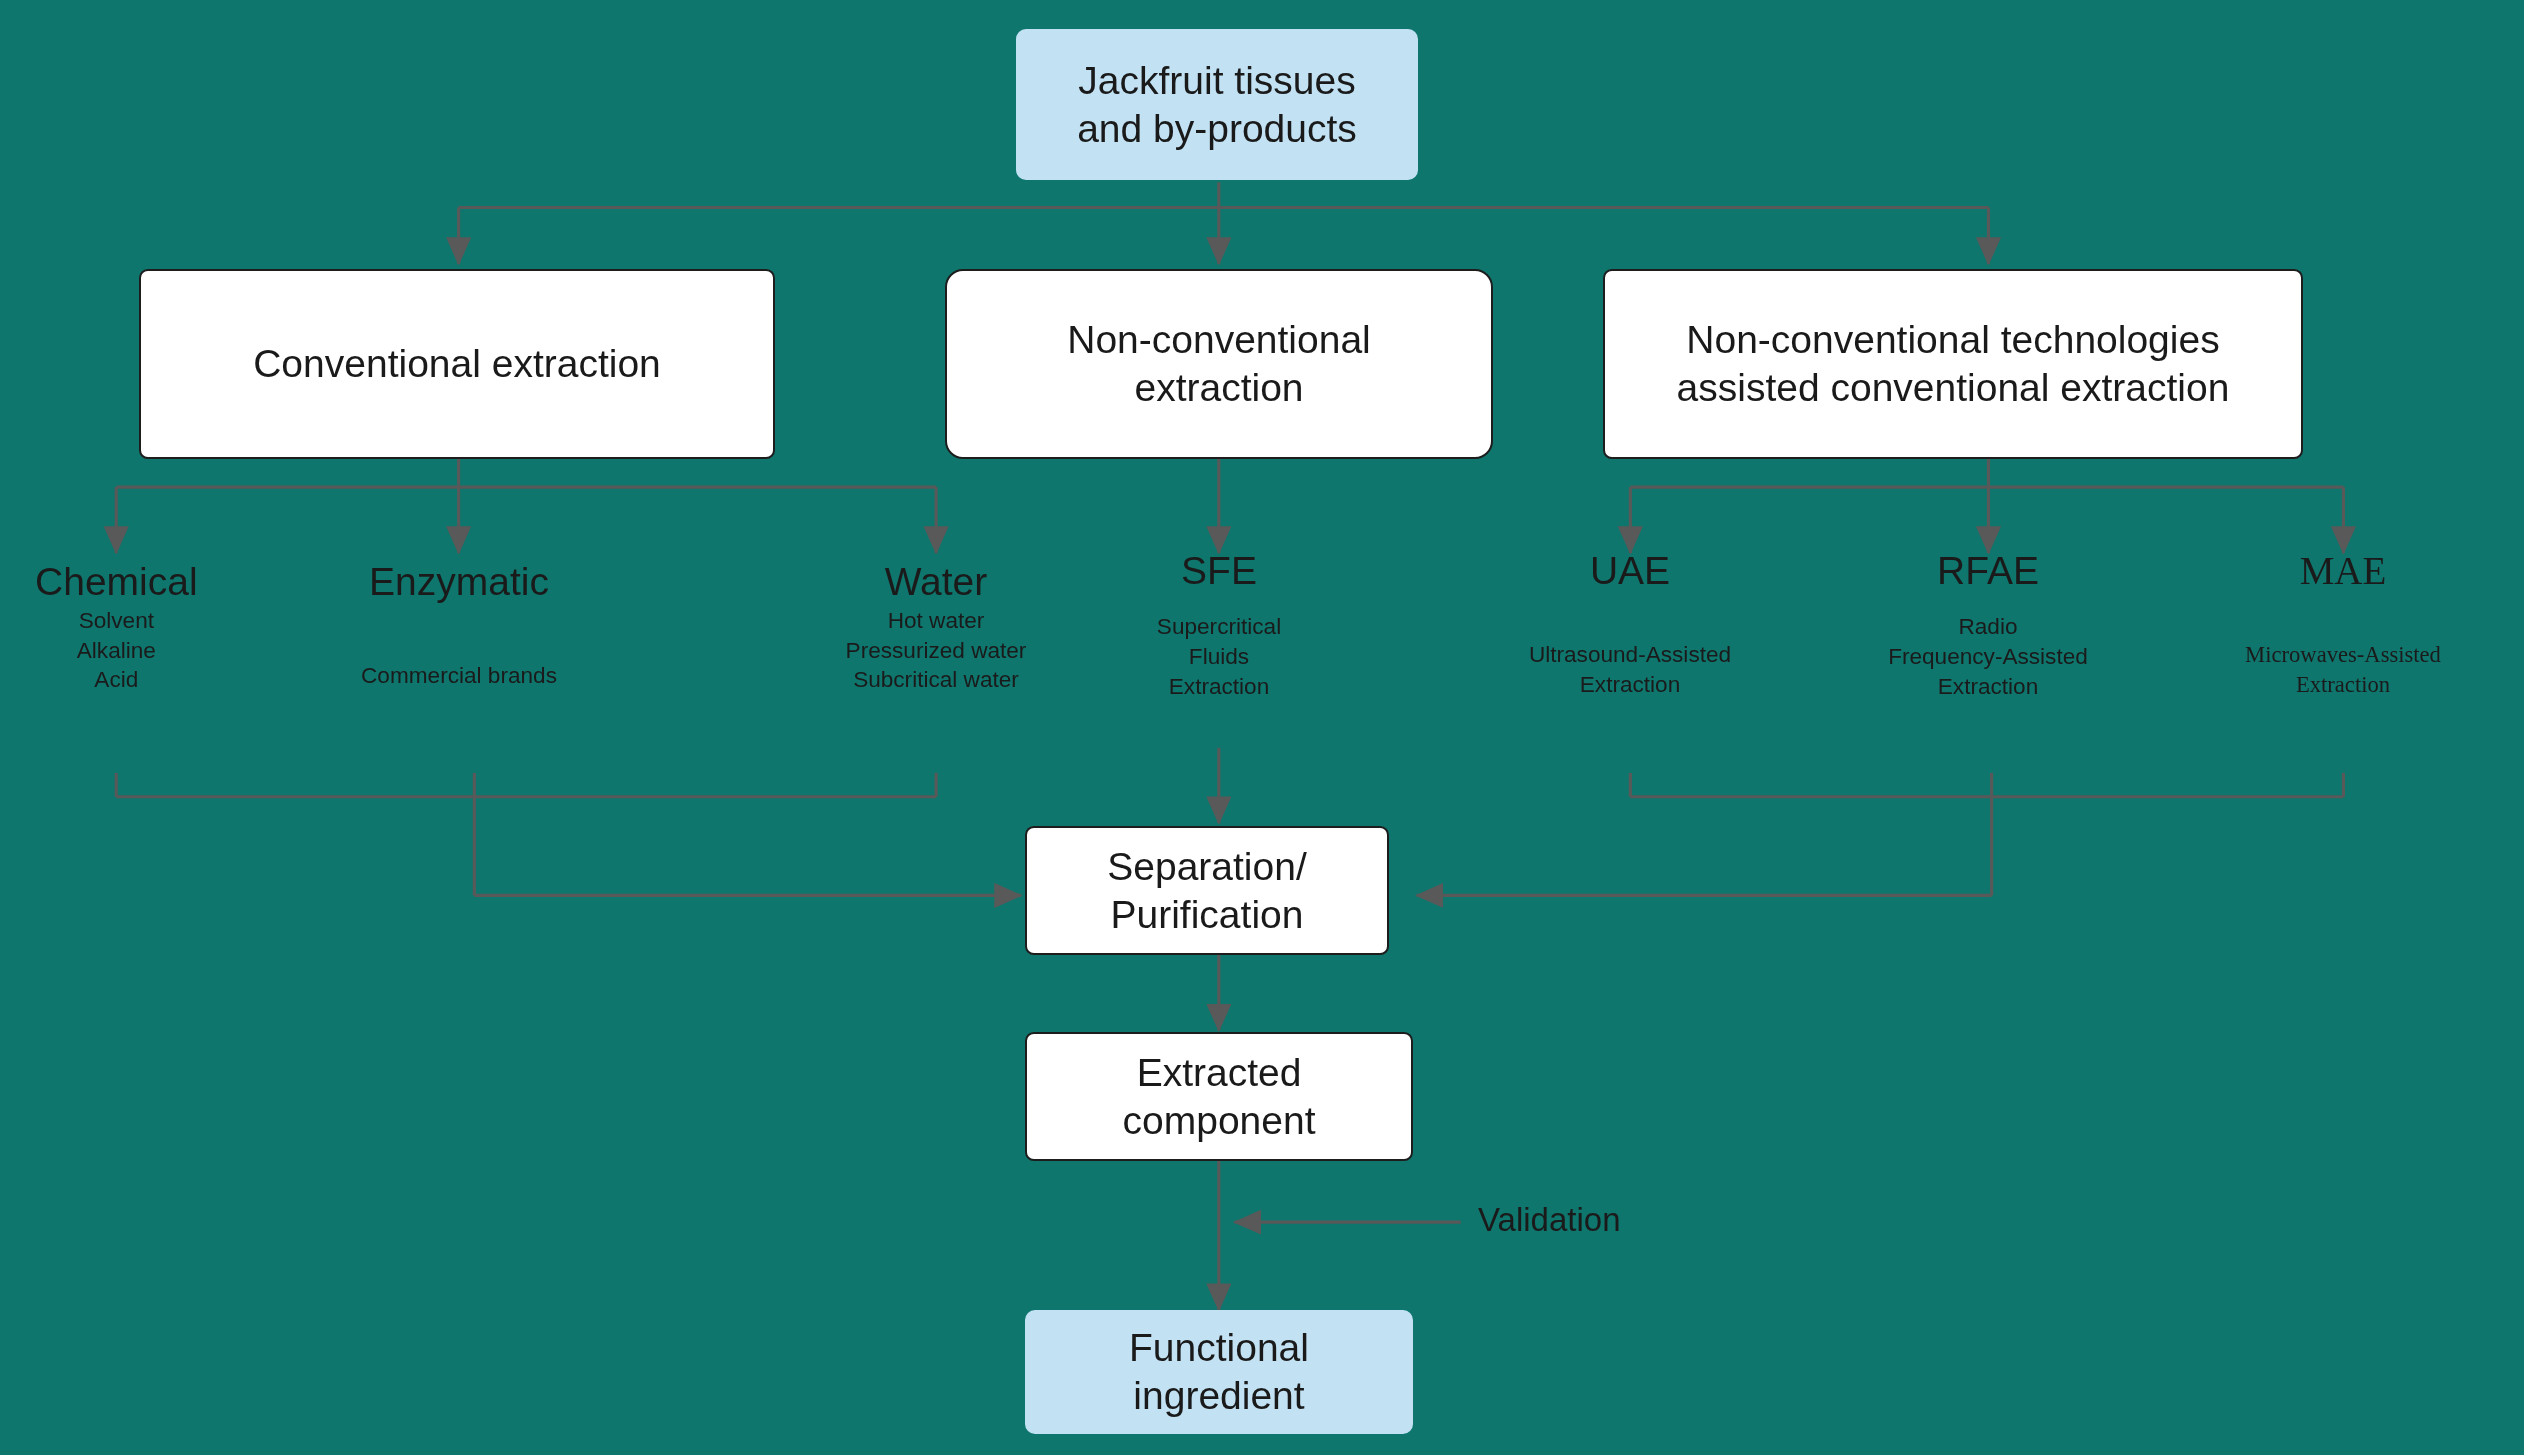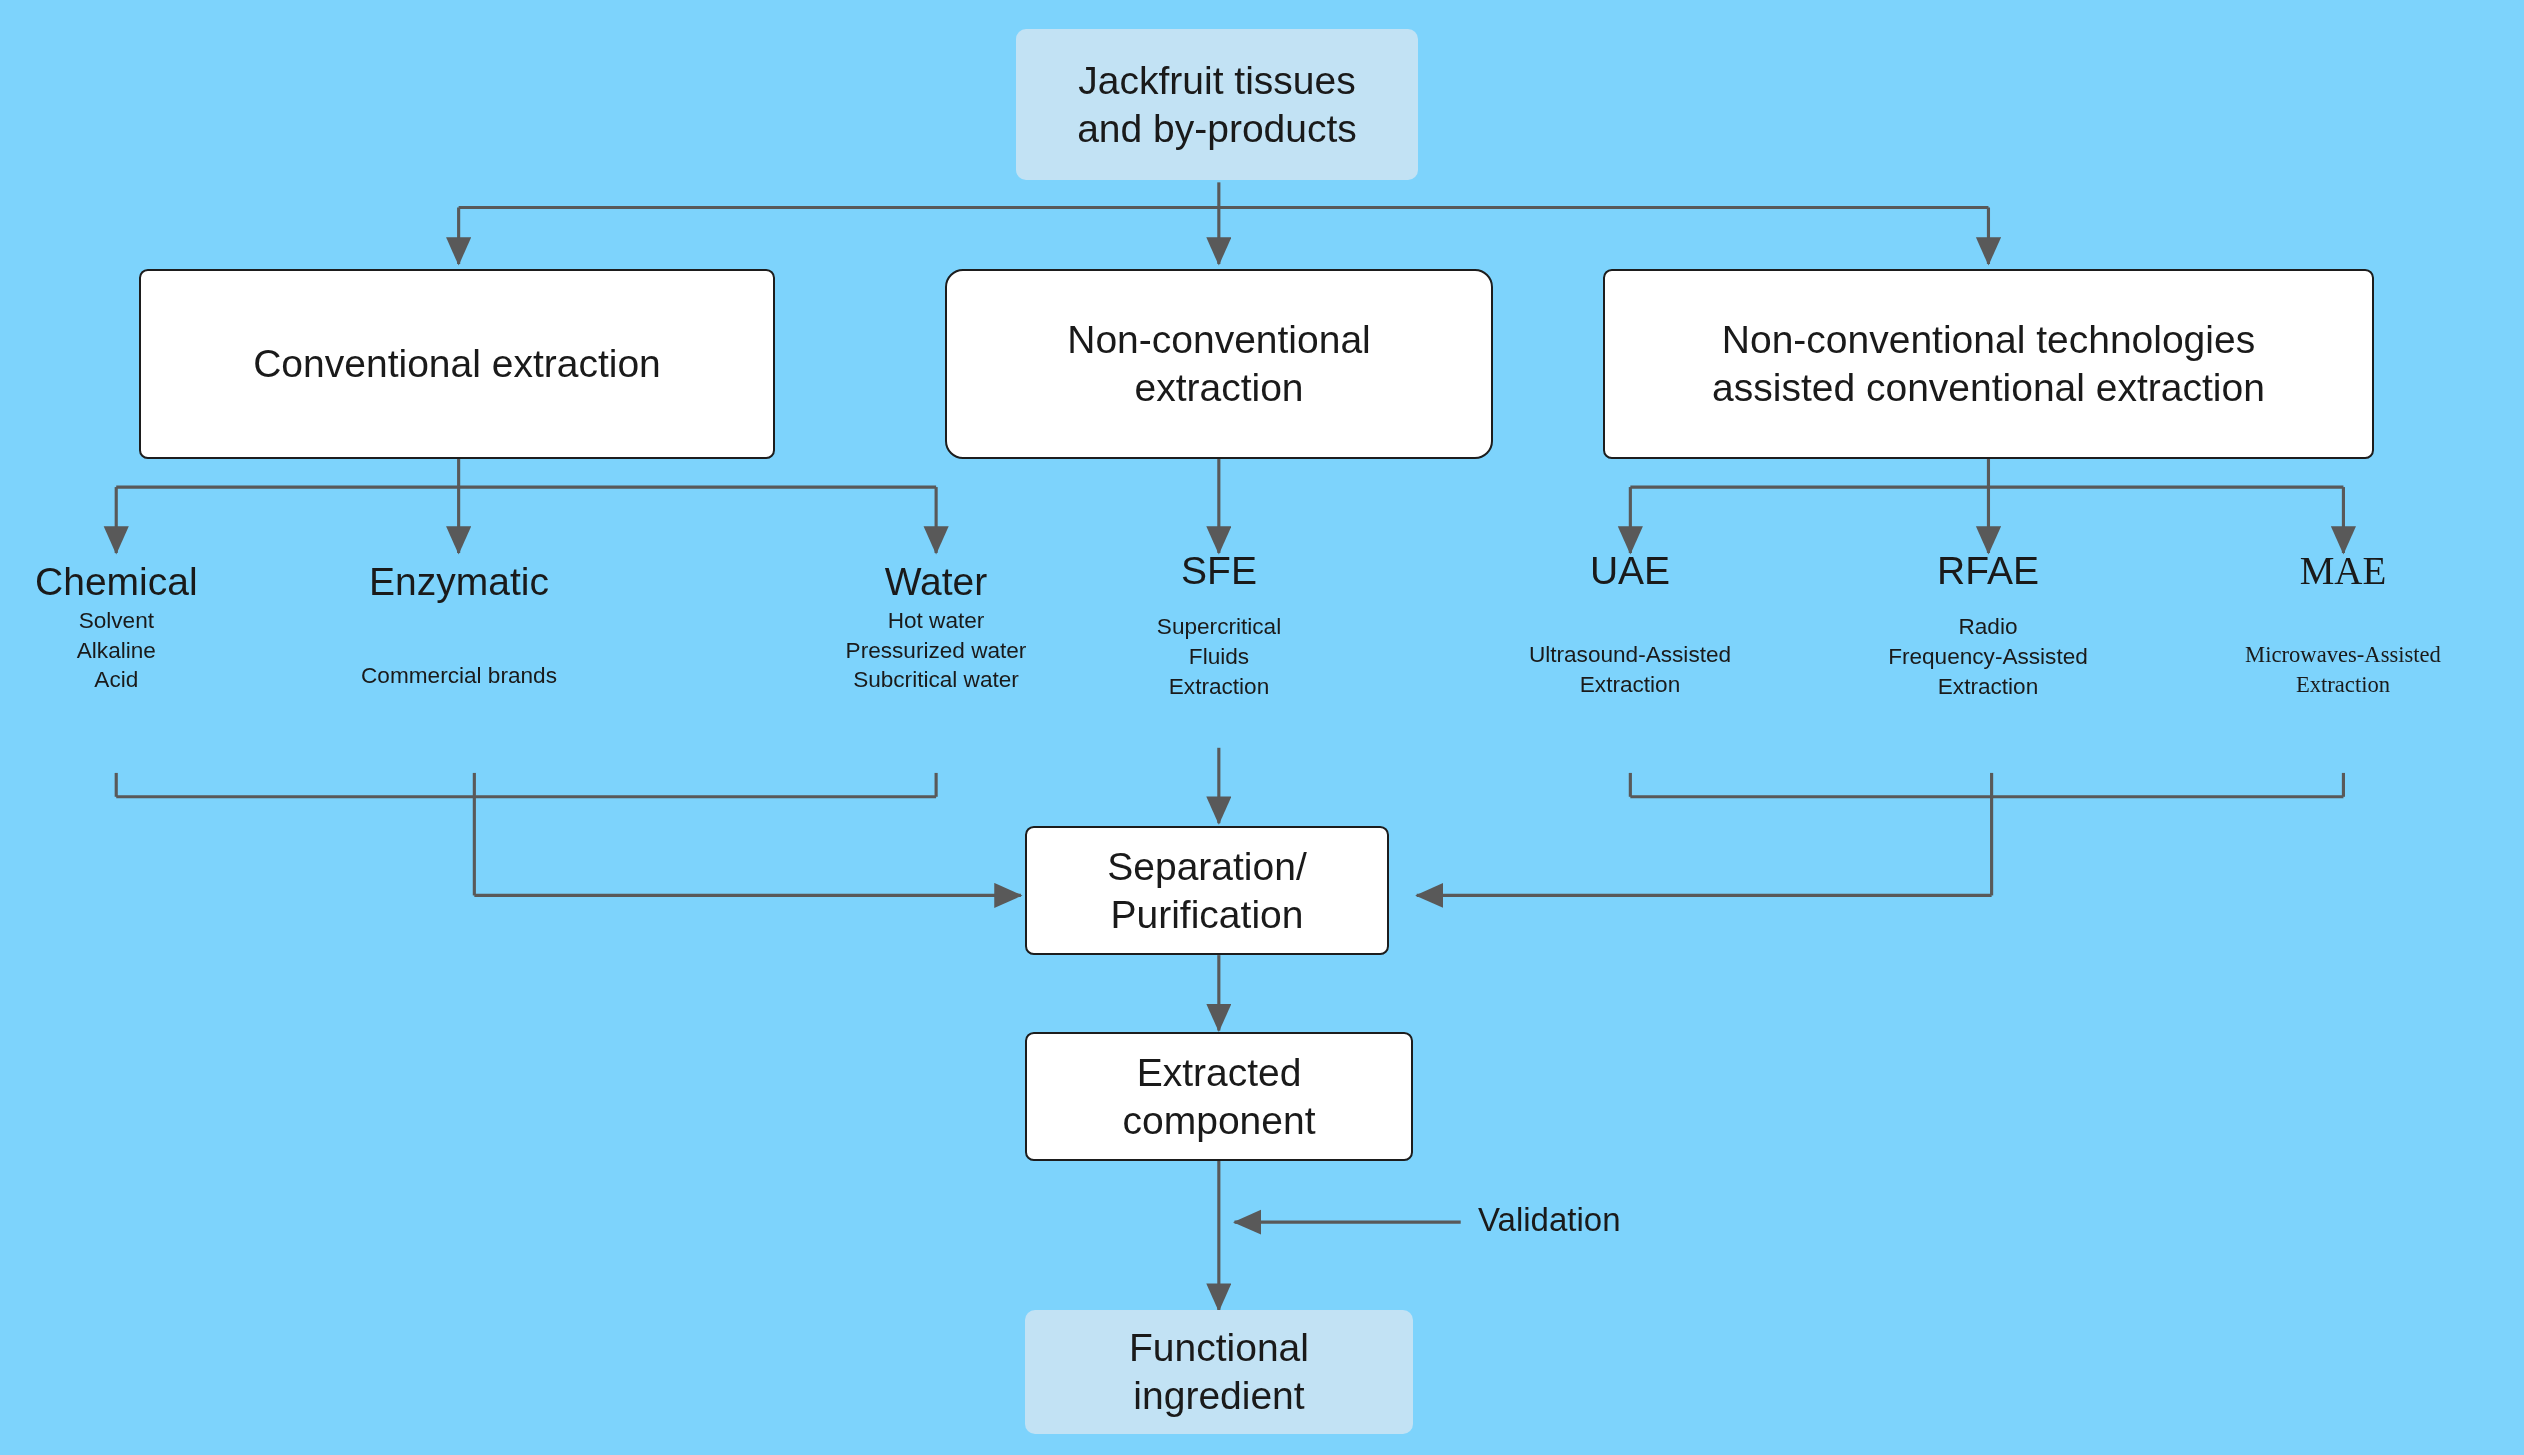--- a/index.html
+++ b/index.html
@@ -12,21 +12,21 @@
     width: 2525px;
     height: 1456px;
     overflow: hidden;
     font-family: "Liberation Sans", sans-serif;
     color: #1a1a1a;
   }
   #stage {
     position: relative;
     width: 2525px;
     height: 1456px;
-    background: #7dd3fc;
+    background: #0f766e;
   }
   svg.wires {
     position: absolute;
     left: 0;
     top: 0;
     width: 2525px;
     height: 1456px;
     pointer-events: none;
   }
   .node {
@@ -138,21 +138,21 @@
 
   <div class="node box" style="left:139px; top:269px; width:636px; height:190px;">
     <span class="txt fs-lead">Conventional extraction</span>
   </div>
 
   <div class="node box" style="left:945px; top:269px; width:548px; height:190px;border-radius:18px;">
     <span class="txt fs-lead">Non-conventional
 extraction</span>
   </div>
 
-  <div class="node box" style="left:1603px; top:269px; width:771px; height:190px;">
+  <div class="node box" style="left:1603px; top:269px; width:700px; height:190px;">
     <span class="txt fs-lead">Non-conventional technologies
 assisted conventional extraction</span>
   </div>
 
   <div class="leaf" style="left:-15.7px; top:559px; width:264px;">
     <span class="leaf-title">Chemical</span>
     <span class="leaf-sub">Solvent
 Alkaline
 Acid</span>
   </div>

